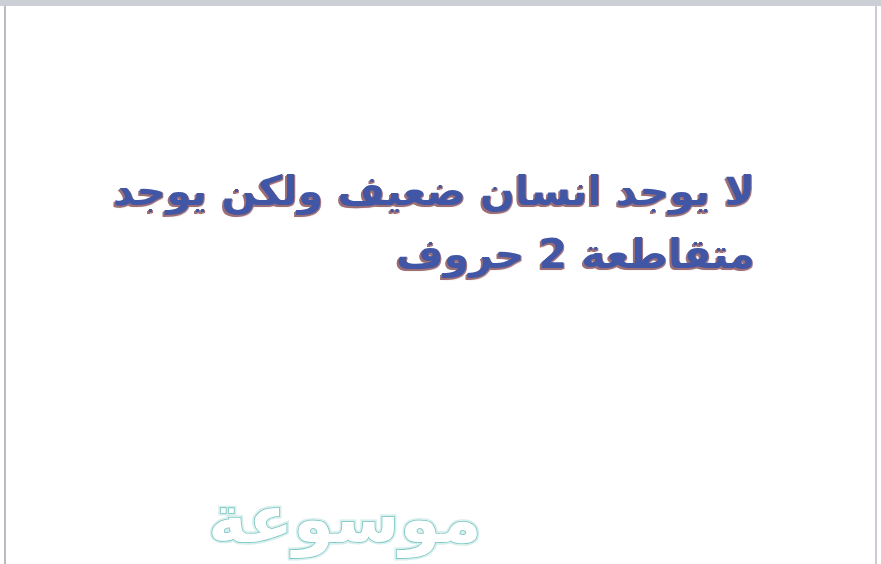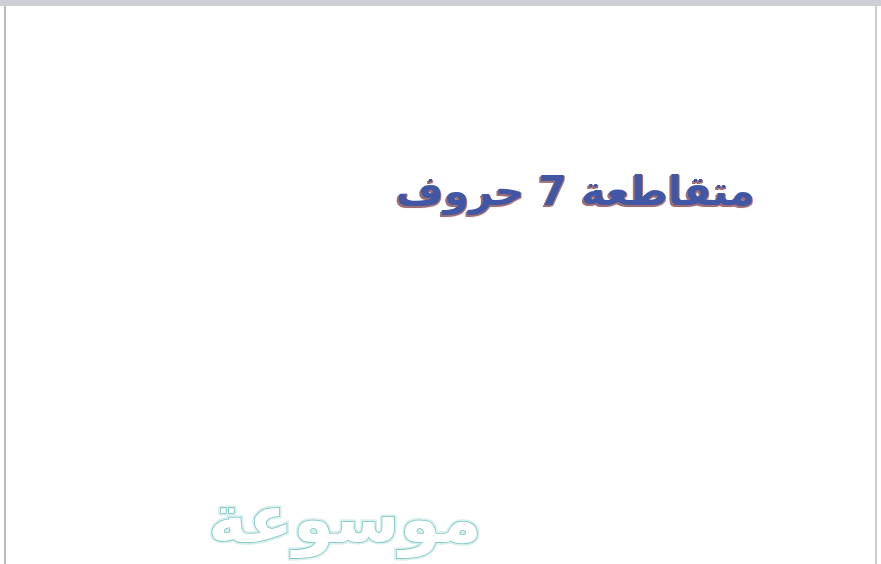--- a/index.html
+++ b/index.html
@@ -112,21 +112,22 @@
 </head>
 <body>
 
 <div class="page">
 
   <div class="frame-top"></div>
   <div class="frame-left"></div>
   <div class="frame-right"></div>
 
   <div class="quote-block">
-    <div class="quote-line">متقاطعة 7 حروف</div>
+    <div class="quote-line">لا يوجد انسان ضعيف ولكن يوجد</div>
+    <div class="quote-line">متقاطعة 2 حروف</div>
   </div>
 
   <div class="brand-logo">
     <svg width="200" height="92" viewBox="0 0 200 92" aria-hidden="true">
       <text class="glow" x="196" y="70" text-anchor="end" direction="rtl">موسوعة</text>
       <text x="196" y="70" text-anchor="end" direction="rtl">موسوعة</text>
     </svg>
   </div>
 
 </div>

